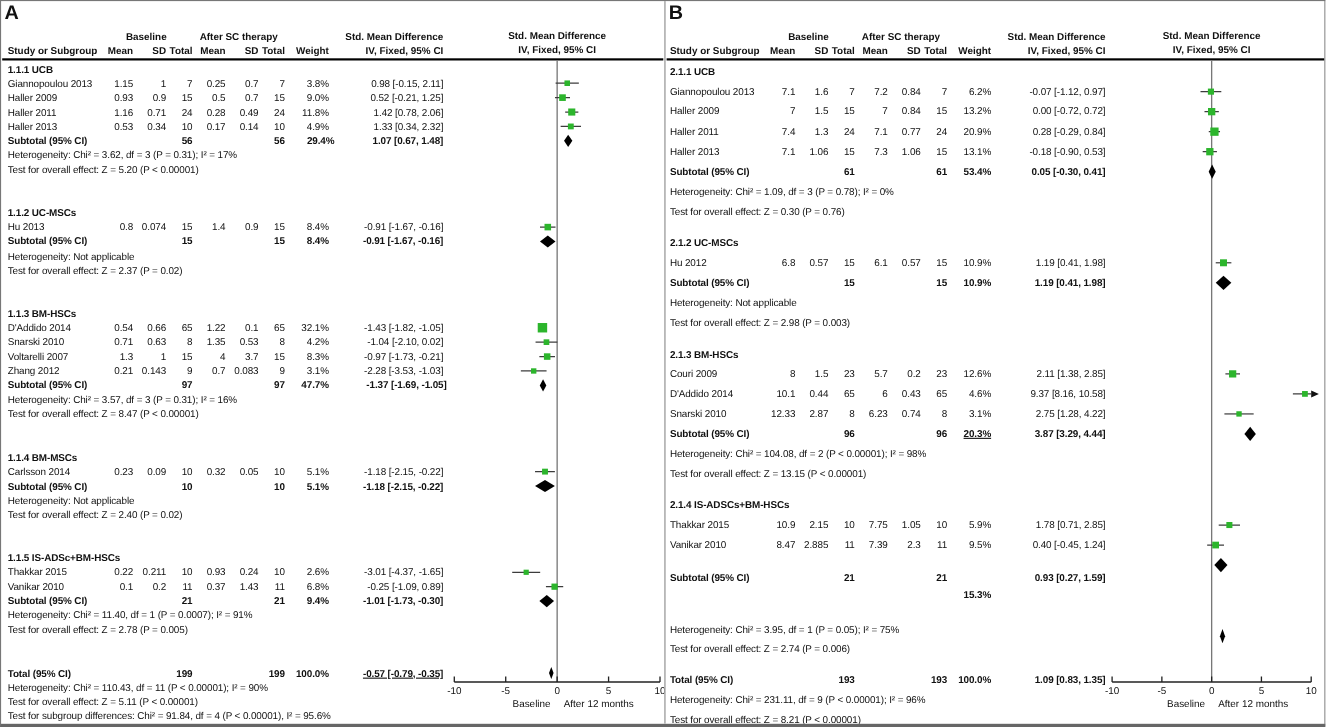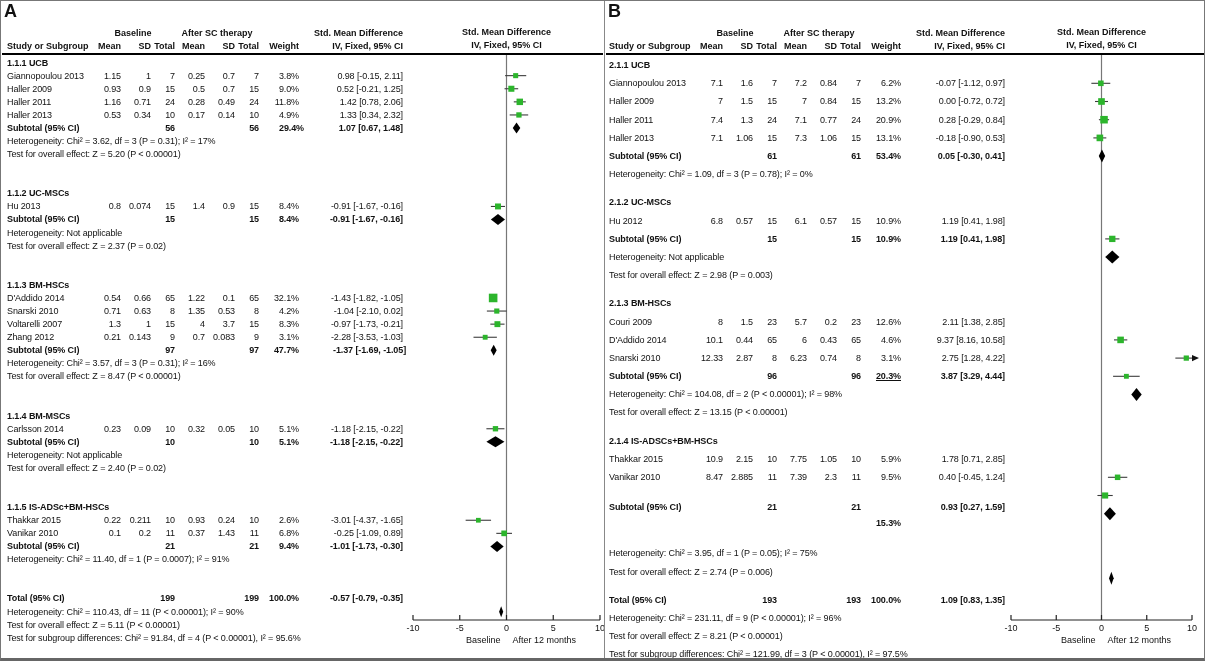--- a/index.html
+++ b/index.html
@@ -261,27 +261,30 @@
         <div class="row" style="height: 13.1px;">
           <span class="cl b" style="grid-column: 1 / 4;">Subtotal (95% CI)</span>
           <span class="c b" style="grid-column: 4;">21</span>
           <span class="c b" style="grid-column: 7;">21</span>
           <span class="c b" style="grid-column: 8;">9.4%</span>
           <span class="c b" style="grid-column: 9;">-1.01 [-1.73, -0.30]</span>
         </div>
         <div class="row" style="height: 13.1px;">
           <div class="note">Heterogeneity: Chi² = 11.40, df = 1 (P = 0.0007); I² = 91%</div>
         </div>
+        <div class="row" style="height: 13.1px;">
+          <div class="note">Test for overall effect: Z = 2.78 (P = 0.005)</div>
+        </div>
         <div class="row" style="height: 26px;"></div>
         <div class="row" style="height: 13.1px;">
           <span class="cl b" style="grid-column: 1 / 4;">Total (95% CI)</span>
           <span class="c b" style="grid-column: 4;">199</span>
           <span class="c b" style="grid-column: 7;">199</span>
           <span class="c b" style="grid-column: 8;">100.0%</span>
-          <span class="c b" style="grid-column: 9;">-0.57 [-0.79, -0.35]</span>
+          <span class="c b" style="grid-column: 9; text-decoration: underline;">-0.57 [-0.79, -0.35]</span>
         </div>
         <div class="row" style="height: 13.1px;">
           <div class="note">Heterogeneity: Chi² = 110.43, df = 11 (P &lt; 0.00001); I² = 90%</div>
         </div>
         <div class="row" style="height: 13.1px;">
           <div class="note">Test for overall effect: Z = 5.11 (P &lt; 0.00001)</div>
         </div>
         <div class="row" style="height: 13.1px;">
           <div class="note">Test for subgroup differences: Chi² = 91.84, df = 4 (P &lt; 0.00001), I² = 95.6%</div>
         </div>
@@ -432,20 +435,23 @@
         <div class="row" style="height: 18.2px;">
           <span class="cl b" style="grid-column: 1 / 4;">Subtotal (95% CI)</span>
           <span class="c b" style="grid-column: 4;">61</span>
           <span class="c b" style="grid-column: 7;">61</span>
           <span class="c b" style="grid-column: 8;">53.4%</span>
           <span class="c b" style="grid-column: 9;">0.05 [-0.30, 0.41]</span>
         </div>
         <div class="row" style="height: 18.2px;">
           <div class="note">Heterogeneity: Chi² = 1.09, df = 3 (P = 0.78); I² = 0%</div>
         </div>
+        <div class="row" style="height: 18.2px;">
+          <div class="note">Test for overall effect: Z = 0.30 (P = 0.76)</div>
+        </div>
         <div class="row" style="height: 10px;"></div>
         <div class="row" style="height: 18.2px;">
           <div class="gtitle b">2.1.2 UC-MSCs</div>
         </div>
         <div class="row" style="height: 18.2px;">
           <span class="cl">Hu 2012</span>
           <span class="c">6.8</span>
           <span class="c">0.57</span>
           <span class="c">15</span>
           <span class="c">6.1</span>

